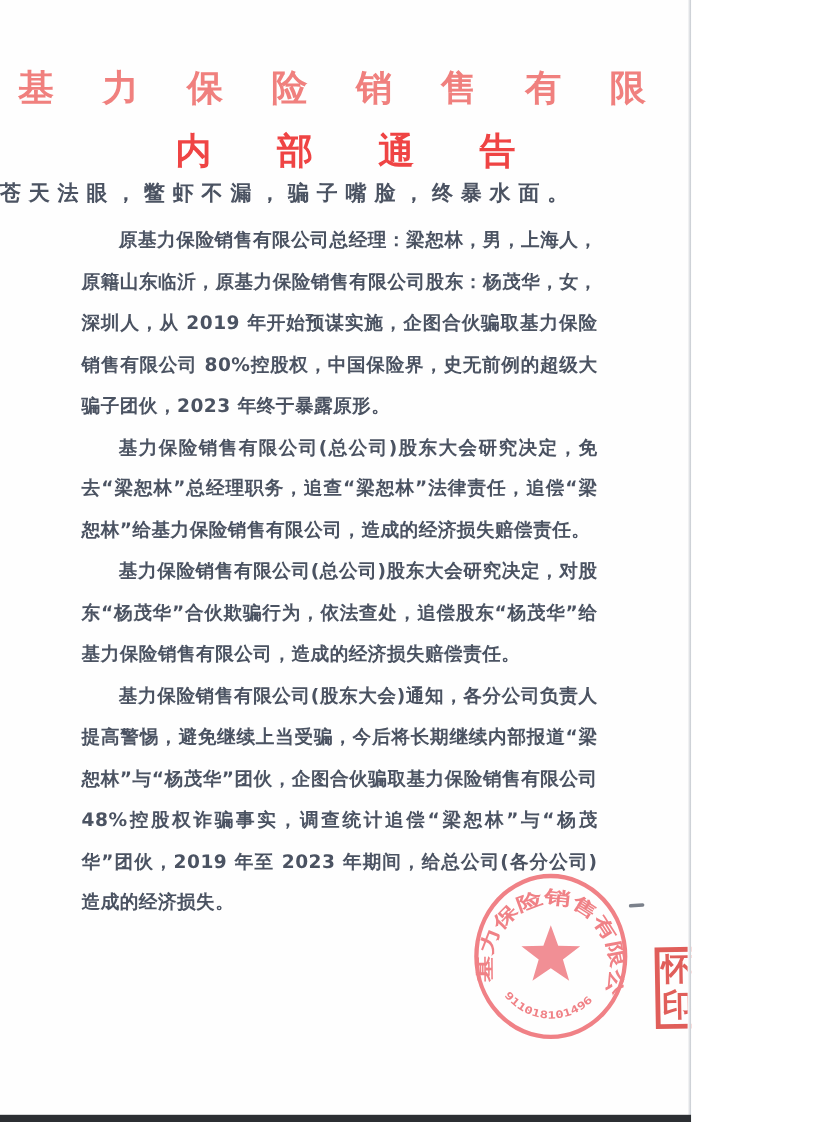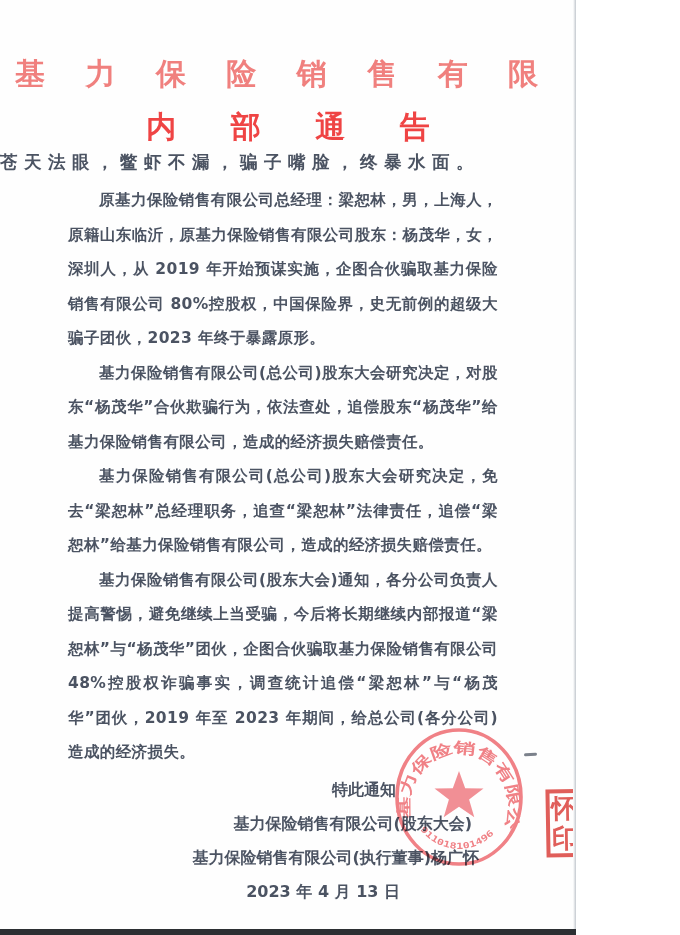--- a/index.html
+++ b/index.html
@@ -114,31 +114,25 @@
 
 <div class="page">
 
   <div class="title-line1">基 力 保 险 销 售 有 限 公 司</div>
   <div class="title-line2">内 部 通 告</div>
 
   <div class="intro-line2">苍天法眼，鳖虾不漏，骗子嘴脸，终暴水面。</div>
 
   <div class="body-text">
     <p>原基力保险销售有限公司总经理：梁恕林，男，上海人，原籍山东临沂，原基力保险销售有限公司股东：杨茂华，女，深圳人，从 2019 年开始预谋实施，企图合伙骗取基力保险销售有限公司 80%控股权，中国保险界，史无前例的超级大骗子团伙，2023 年终于暴露原形。</p>
+    <p>基力保险销售有限公司(总公司)股东大会研究决定，免去“梁恕林”总经理职务，追查“梁恕林”法律责任，追偿“梁恕林”给基力保险销售有限公司，造成的经济损失赔偿责任。</p>
     <p>基力保险销售有限公司(总公司)股东大会研究决定，对股东“杨茂华”合伙欺骗行为，依法查处，追偿股东“杨茂华”给基力保险销售有限公司，造成的经济损失赔偿责任。</p>
-    <p>基力保险销售有限公司(总公司)股东大会研究决定，免去“梁恕林”总经理职务，追查“梁恕林”法律责任，追偿“梁恕林”给基力保险销售有限公司，造成的经济损失赔偿责任。</p>
     <p>基力保险销售有限公司(股东大会)通知，各分公司负责人提高警惕，避免继续上当受骗，今后将长期继续内部报道“梁恕林”与“杨茂华”团伙，企图合伙骗取基力保险销售有限公司 48%控股权诈骗事实，调查统计追偿“梁恕林”与“杨茂华”团伙，2019 年至 2023 年期间，给总公司(各分公司)造成的经济损失。</p>
   </div>
 
-  <div class="closing-block">
-    <div class="closing-line">特此通知</div>
-    <div class="sig-line1">基力保险销售有限公司(股东大会)</div>
-    <div class="sig-line2">基力保险销售有限公司(执行董事)杨广怀</div>
-    <div class="date-line">2023 年 4 月 13 日</div>
-  </div>
 
   <div class="stray-mark"></div>
 
   <svg class="round-seal" viewBox="0 0 134 144" xmlns="http://www.w3.org/2000/svg">
     <ellipse cx="67" cy="72" rx="62" ry="67" fill="none" stroke="#ee666c" stroke-width="3.6"></ellipse>
     <polygon points="67,46 73.2,63.2 91.5,63.5 77.1,74.6 82.3,92.2 67,81.8 51.7,92.2 56.9,74.6 42.5,63.5 60.8,63.2" fill="#f0787f"></polygon>
     <defs>
       <path id="sealTopArc" d="M 19,97 A 50,54 0 1 1 115,97"></path>
       <path id="sealBottomArc" d="M 27,103 A 51,55 0 0 0 107,103"></path>
     </defs>

